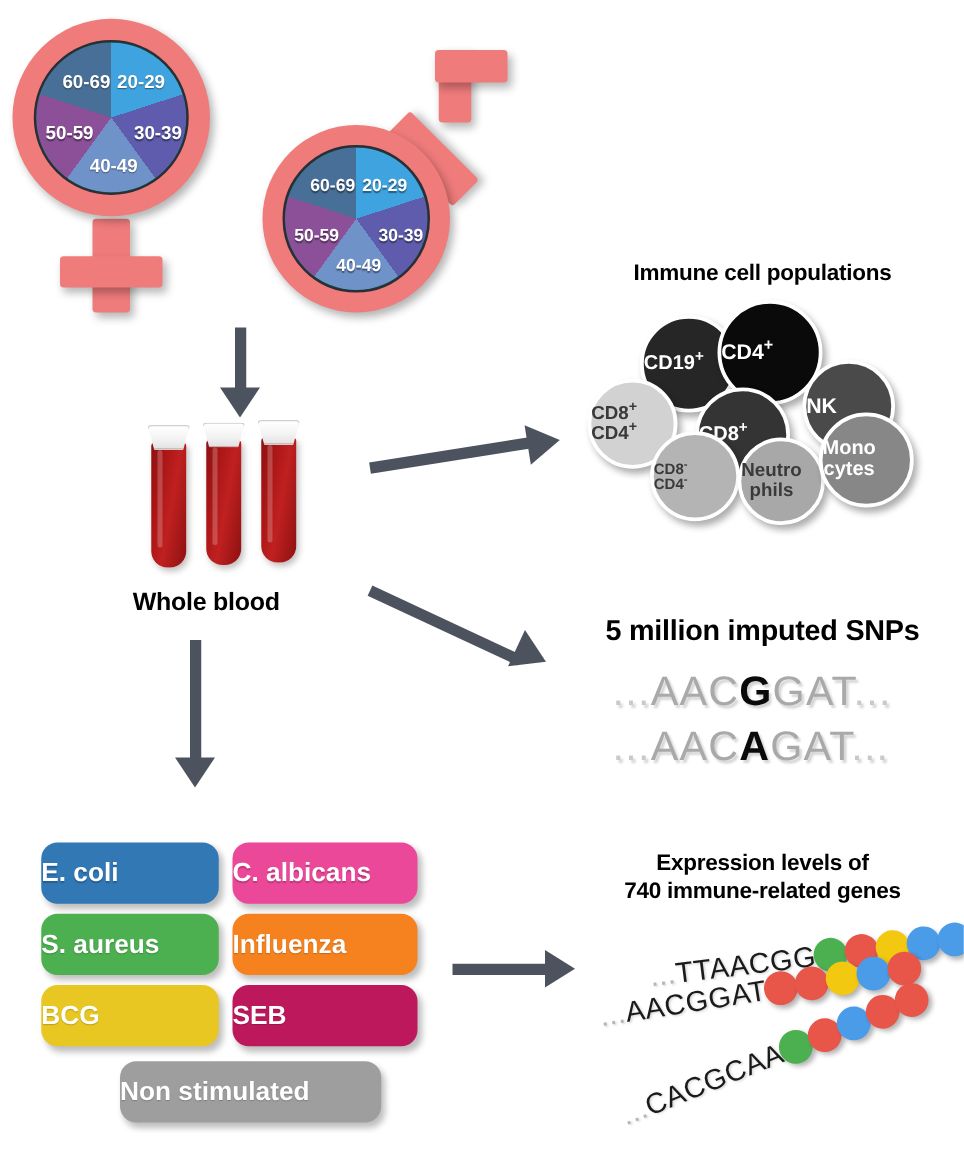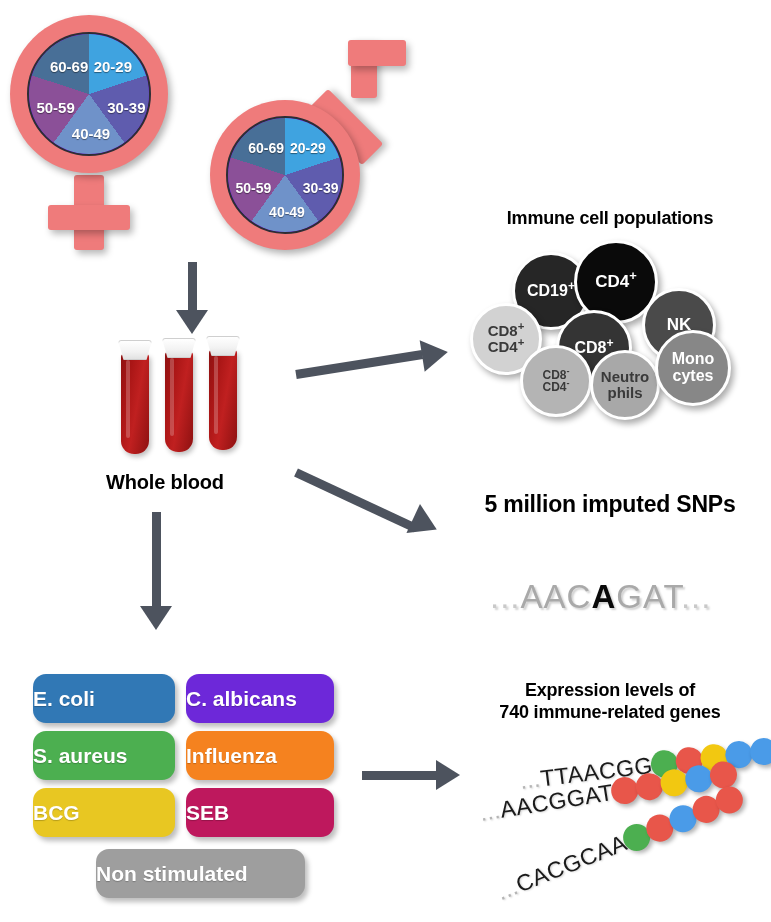--- a/index.html
+++ b/index.html
@@ -33,21 +33,21 @@
     position: absolute;
     border-radius: 50%;
     background: #ef7b7b;
     box-shadow: 3px 4px 7px rgba(0,0,0,0.30);
   }
   .pie-wrap {
     position: absolute;
     border-radius: 50%;
     overflow: hidden;
     border: 2px solid #2d2d35;
-    background: #6d28d9;
+    background: #0f766e;
   }
   .pie-label {
     position: absolute;
     color: #fff;
     font-weight: bold;
     white-space: nowrap;
     text-shadow: 0 1px 1px rgba(0,0,0,0.45);
     transform: translate(-50%, -50%);
   }
 
@@ -96,21 +96,20 @@
     clip-path: polygon(0 0, 100% 0, 84% 100%, 16% 100%);
   }
 
   
   .cell {
     position: absolute;
     border-radius: 50%;
     border: 3px solid #ffffff;
     display: flex;
     align-items: center;
-    justify-content: center;
     text-align: center;
     font-weight: bold;
     line-height: 1.04;
     box-shadow: 3px 4px 6px rgba(0,0,0,0.33);
   }
   .cell sup { font-size: 0.76em; vertical-align: super; line-height: 0; }
 
   
   .snp-row {
     position: absolute;
@@ -278,27 +277,28 @@
       </div>
       <div class="cell" style="left: 590px; top: 350px; width: 70px; height: 70px; background: rgb(168, 168, 168); color: rgb(58, 58, 58); font-size: 15px; z-index: 7;">
         <span>Neutro<br>phils</span>
       </div>
       <div class="cell" style="left: 655px; top: 330px; width: 76px; height: 76px; background: rgb(135, 135, 135); color: rgb(255, 255, 255); font-size: 16px; z-index: 8;">
         <span>Mono<br>cytes</span>
       </div>
     </div>
 
   <div class="heading" id="title-snps">5 million imputed SNPs</div>
+  <div class="snp-row" id="snp-row-1" style="left:490px; top:534px;"><span class="dim">...</span>AAC<span class="hl">G</span>GAT<span class="dim">...</span></div>
   <div class="snp-row" id="snp-row-2" style="left:490px; top:578px;"><span class="dim">...</span>AAC<span class="hl">A</span>GAT<span class="dim">...</span></div>
 
   <div id="stimuli-panel">
       <div class="stim" style="left: 33px; top: 674px; width: 142px; height: 49px; background: rgb(49, 120, 181);">
         <span>E. coli</span>
       </div>
-      <div class="stim" style="left: 186px; top: 674px; width: 148px; height: 49px; background: #6d28d9;">
+      <div class="stim" style="left: 186px; top: 674px; width: 148px; height: 49px; background: #ec4899;">
         <span>C. albicans</span>
       </div>
       <div class="stim" style="left: 33px; top: 731px; width: 142px; height: 49px; background: rgb(76, 175, 80);">
         <span>S. aureus</span>
       </div>
       <div class="stim" style="left: 186px; top: 731px; width: 148px; height: 49px; background: rgb(245, 130, 31);">
         <span>Influenza</span>
       </div>
       <div class="stim" style="left: 33px; top: 788px; width: 142px; height: 49px; background: rgb(232, 199, 34);">
         <span>BCG</span>

